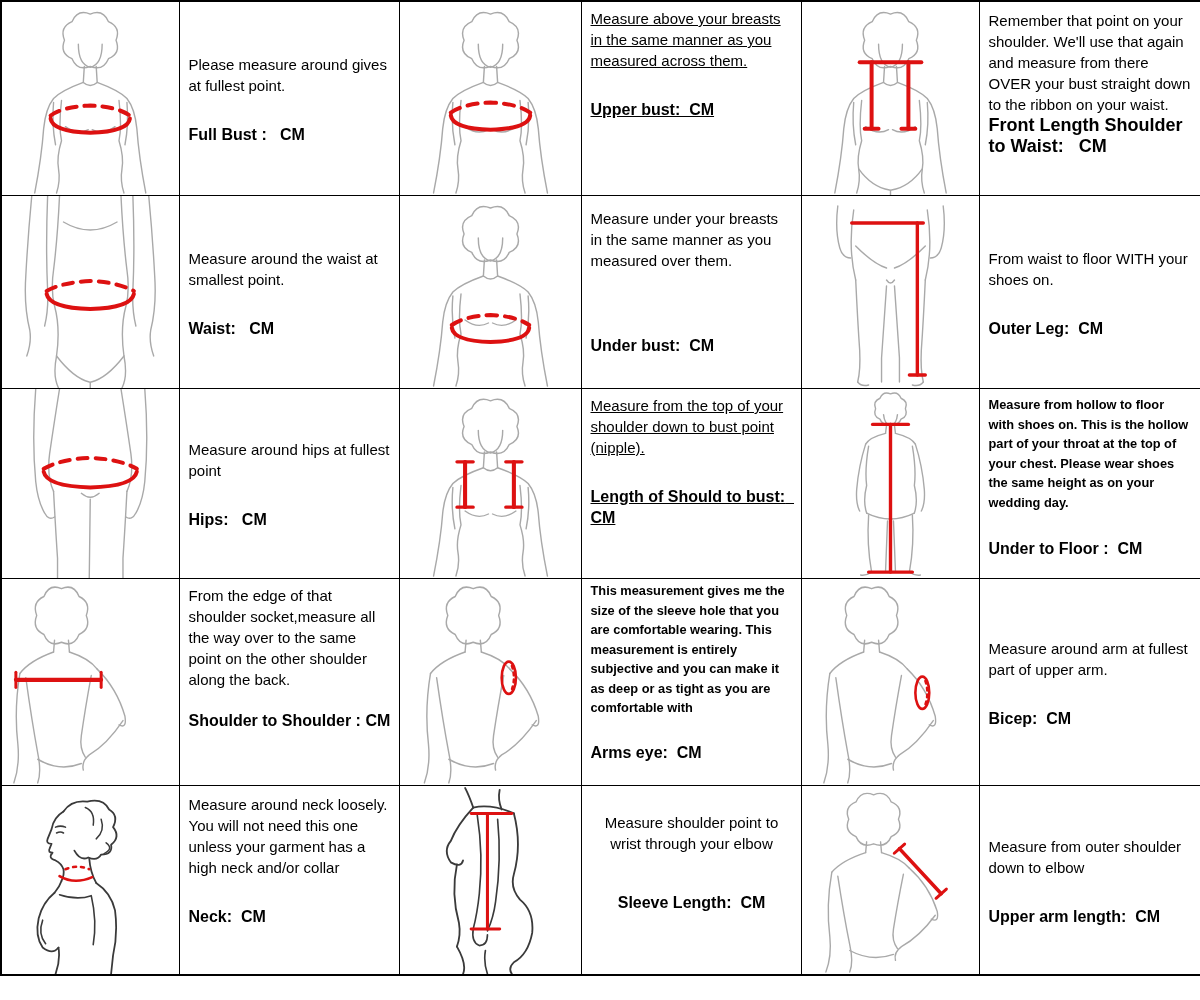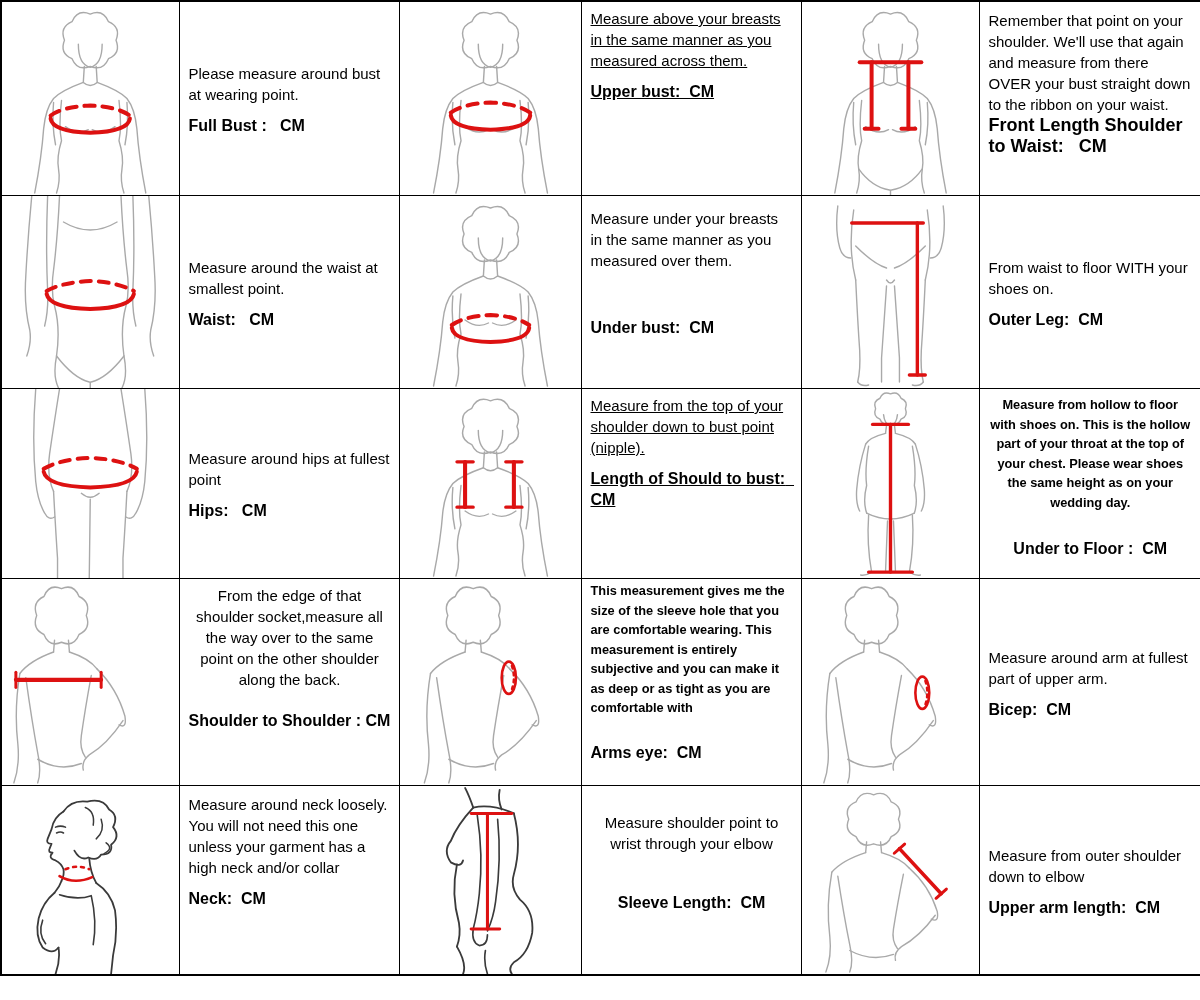--- a/index.html
+++ b/index.html
@@ -11,25 +11,25 @@
   tr.rh td{border-bottom:2px solid #000;}
   .titlecell{height:20px;text-align:center;font-weight:bold;font-size:15px;line-height:20px;}
   tr.r1 td{height:193px;} tr.r2 td{height:192px;} tr.r3 td{height:189px;}
   tr.r4 td{height:206px;} tr.r5 td{height:188px;}
   td.fig{background:#fff;}
   td.fig svg{display:block;width:100%;height:100%;}
   .cellbox{height:100%;box-sizing:border-box;display:flex;flex-direction:column;
     justify-content:flex-start;padding:6px 8px 4px 9px;}
   .vc .cellbox{justify-content:center;}
   .pt2 .cellbox{padding-top:2px;} .pt4 .cellbox{padding-top:8px;}
-  .pt6 .cellbox{padding-top:6px;text-align:center;} .pt12 .cellbox{padding-top:12px;gap:36px;}
+  .pt6 .cellbox{padding-top:6px;} .pt12 .cellbox{padding-top:12px;gap:36px;}
   .pt14 .cellbox{text-decoration:underline;} .pt26 .cellbox{padding-top:26px;text-align:center;}
   .desc{font-size:15px;line-height:21px;}
   .small .desc{font-size:12.8px;line-height:19.5px;font-weight:bold;}
-  .lbl{font-size:16px;font-weight:bold;line-height:21px;margin-top:10px;white-space:pre-wrap;}
+  .lbl{font-size:16px;font-weight:bold;line-height:21px;margin-top:28px;white-space:pre-wrap;}
   .tight .desc{line-height:21px;}
   .tight .lbl{margin-top:0;font-size:18px;line-height:21px;}
   .mt20{margin-top:20px !important;} .mt24{margin-top:24px !important;}
   .mt26{margin-top:26px !important;} .mt38{margin-top:38px !important;}
 </style>
 </head>
 <body>
 
 <div class="sheet">
 <table class="mform">
@@ -55,21 +55,21 @@
               <path d="M52,100 Q50,122 54,142 M126,100 Q128,122 124,142" fill="none" stroke="#a9a9a9" stroke-width="1.4" stroke-linecap="round" stroke-linejoin="round"></path>
               <path d="M60,98 Q57,124 60,138 Q55,154 57,166 Q59,178 55,190" fill="none" stroke="#a9a9a9" stroke-width="1.4" stroke-linecap="round" stroke-linejoin="round"></path>
               <path d="M118,98 Q121,124 118,138 Q123,154 121,166 Q119,178 123,190" fill="none" stroke="#a9a9a9" stroke-width="1.4" stroke-linecap="round" stroke-linejoin="round"></path>
               <path d="M64,124 Q76,133 87,127 M91,127 Q102,133 114,124" fill="none" stroke="#a9a9a9" stroke-width="1.4" stroke-linecap="round" stroke-linejoin="round"></path>
               <path d="M49,116 Q51,129 89,130 Q127,129 129,116" fill="none" stroke="#dd1111" stroke-width="4" stroke-linecap="round" stroke-linejoin="round"></path>
               <path d="M49,113 Q62,104 89,103 Q116,104 129,113" fill="none" stroke="#dd1111" stroke-width="4" stroke-dasharray="10 8" stroke-linecap="round" stroke-linejoin="round"></path>
             </svg>
           </td>
   <td class="vc">
             <div class="cellbox">
-    <div class="desc">Please measure around bust at wearing point.</div>
+    <div class="desc">Please measure around gives at fullest point.</div>
     <div class="lbl">Full Bust :   CM</div>
             </div>
           </td>
   <td class="fig">
     <svg viewBox="0 0 178 192" preserveAspectRatio="none">
               <path d="M115.0,38.0 Q120.2,50.9 107.4,56.4 Q101.9,69.2 89.0,64.0 Q76.1,69.2 70.6,56.4 Q57.8,50.9 63.0,38.0 Q57.8,25.1 70.6,19.6 Q76.1,6.8 89.0,12.0 Q101.9,6.8 107.4,19.6 Q120.2,25.1 115.0,38.0 Z" fill="#fff" stroke="#a9a9a9" stroke-width="1.4" stroke-linecap="round" stroke-linejoin="round"></path>
               <path d="M77,42 Q77,62 89,65 Q101,62 101,42" fill="none" stroke="#a9a9a9" stroke-width="1.4" stroke-linecap="round" stroke-linejoin="round"></path>
               <path d="M83,64 L82,80 M95,64 L96,80 M82,80 Q89,86 96,80" fill="none" stroke="#a9a9a9" stroke-width="1.4" stroke-linecap="round" stroke-linejoin="round"></path>
               <path d="M82,80 Q60,88 52,96 Q44,106 42,126 Q40,154 33,190" fill="none" stroke="#a9a9a9" stroke-width="1.4" stroke-linecap="round" stroke-linejoin="round"></path>
               <path d="M96,80 Q118,88 126,96 Q134,106 136,126 Q138,154 145,190" fill="none" stroke="#a9a9a9" stroke-width="1.4" stroke-linecap="round" stroke-linejoin="round"></path>

